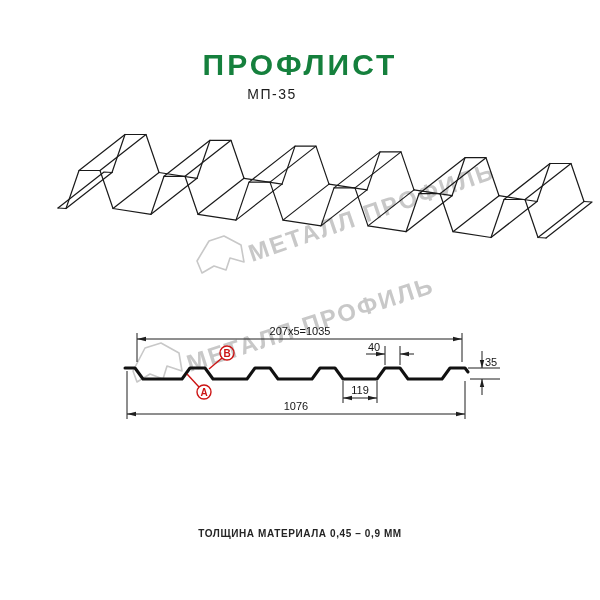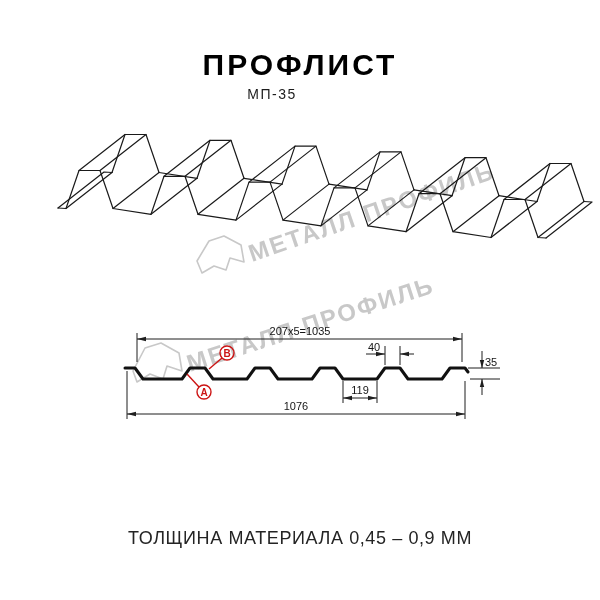--- a/index.html
+++ b/index.html
@@ -7,32 +7,32 @@
     width:600px;height:600px;
     background:#ffffff;
     font-family:"Liberation Sans", sans-serif;
     position:relative;
     overflow:hidden;
   }
   .title{
     position:absolute;left:0;top:48px;width:600px;
     text-align:center;
     font-size:30px;font-weight:700;letter-spacing:3px;
-    color:#000000;
+    color:#15803d;
   }
   .subtitle{
     position:absolute;left:0;top:86px;width:544px;
     text-align:center;
     font-size:14px;font-weight:400;letter-spacing:1.5px;
     color:#1c1c1c;
   }
   .footer-note{
     position:absolute;left:0;top:528px;width:600px;
     text-align:center;
-    font-size:18px;font-weight:400;letter-spacing:0.6px;
+    font-size:10px;font-weight:700;letter-spacing:0.6px;
     color:#242424;
   }
   svg{position:absolute;left:0;top:0;}
   .thin{stroke:#1f1f1f;stroke-width:1;fill:none;}
   .thick{stroke:#111111;stroke-width:3;fill:none;stroke-linejoin:round;stroke-linecap:round;}
   .draw3d{stroke:#1a1a1a;stroke-width:1.2;fill:none;stroke-linejoin:round;stroke-linecap:round;}
   .arrow{fill:#1f1f1f;stroke:none;}
   .dimtext{font-family:"Liberation Sans",sans-serif;font-size:11px;fill:#151515;}
   .red-stroke{stroke:#cc1414;stroke-width:1.4;fill:none;}
   .red-text{font-family:"Liberation Sans",sans-serif;font-size:10px;fill:#cc1414;font-weight:700;}

